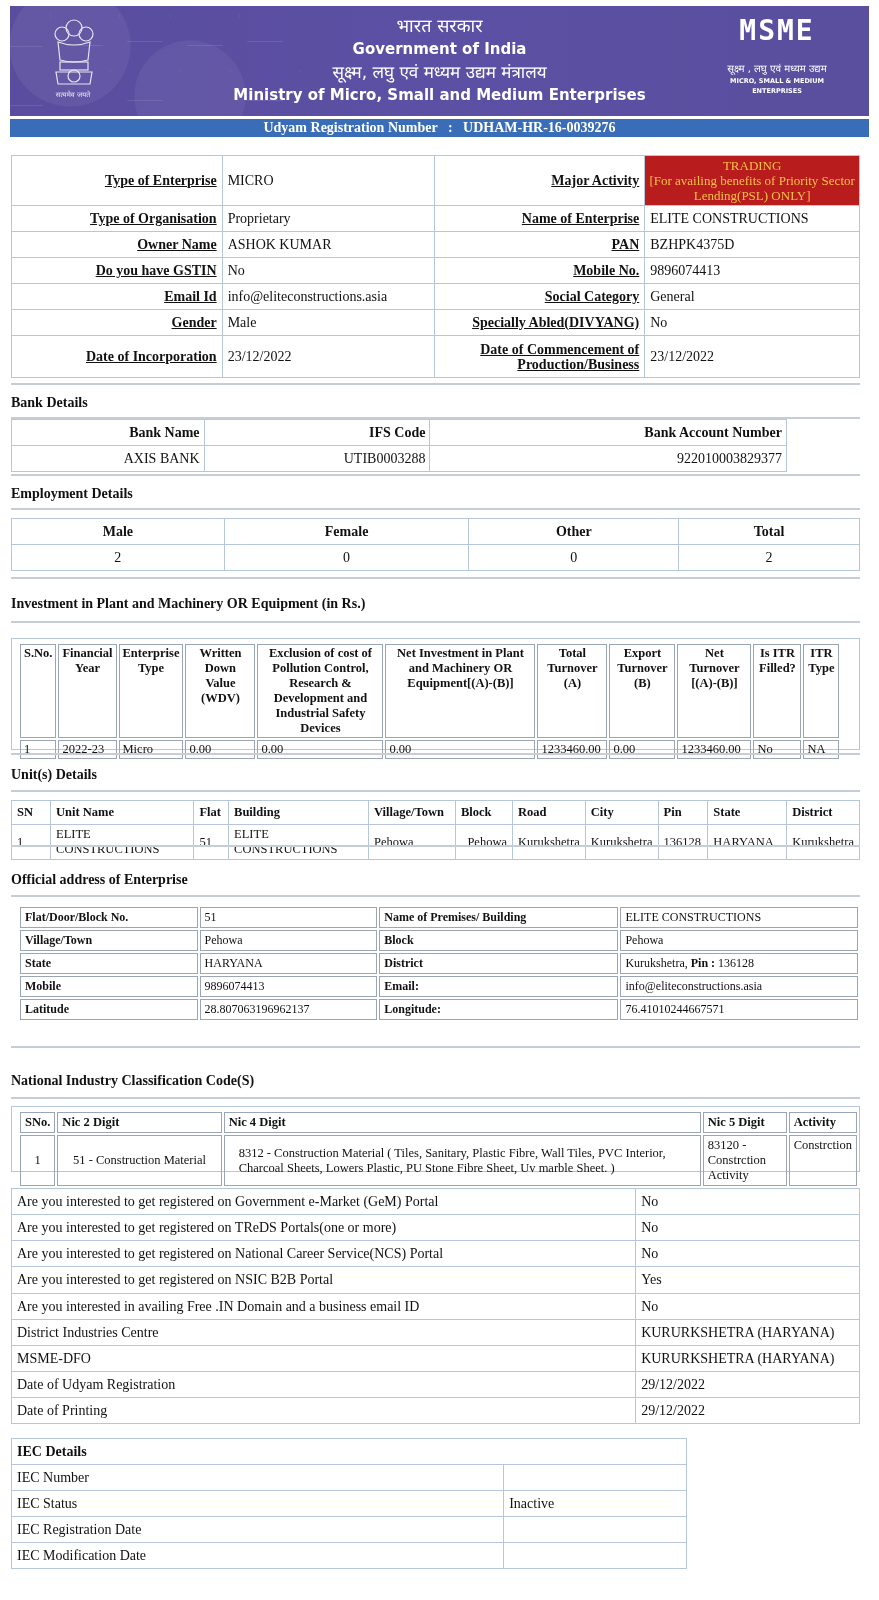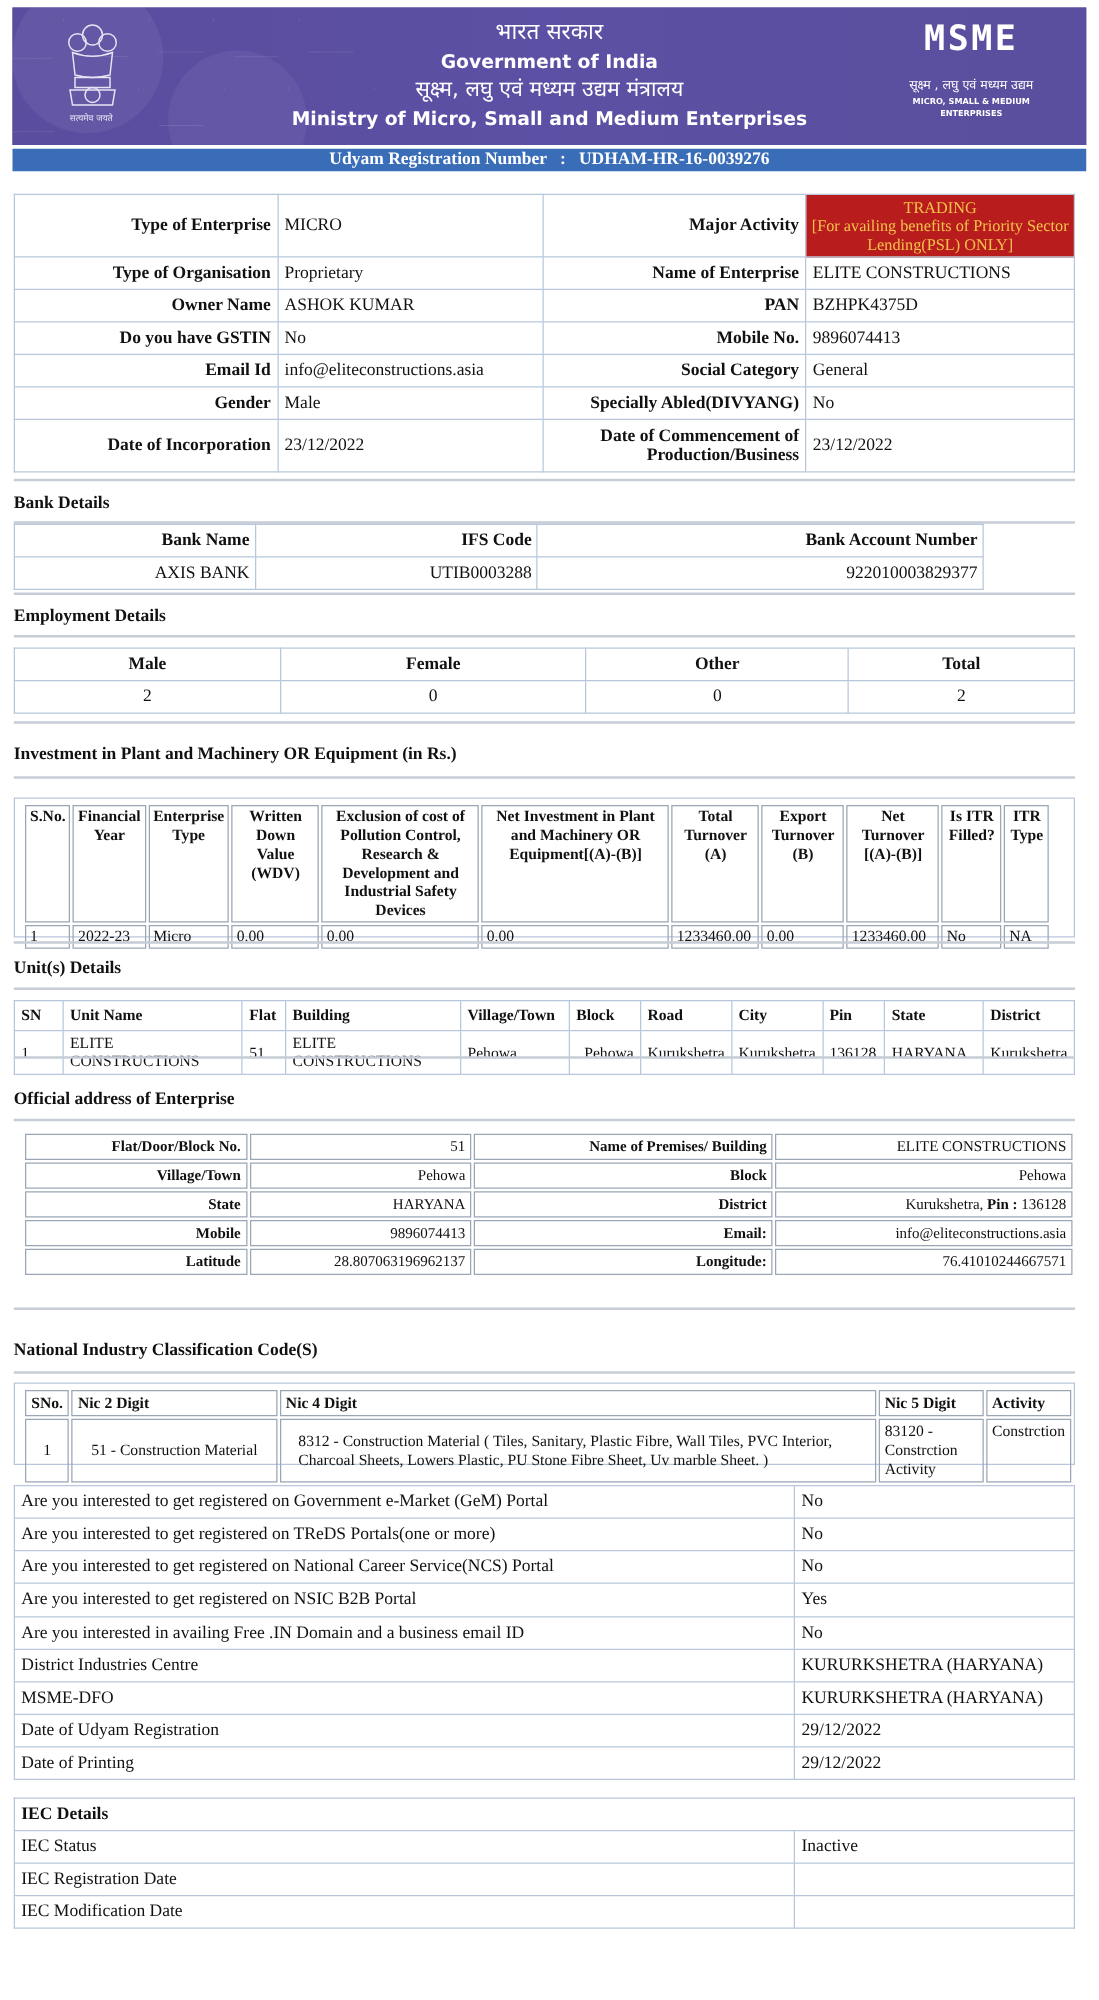--- a/index.html
+++ b/index.html
@@ -40,21 +40,21 @@
     background: #3a6db7; color: #fff; text-align: center;
     font-weight: bold; font-size: 14px; line-height: 18px;
   }
 
   table { border-collapse: collapse; }
   .grid td, .grid th { border: 1px solid #b7c7db; }
 
   
   .info { position: absolute; left: 11px; top: 155px; width: 849px; font-size: 14px; }
   .info td { padding: 2px 5px; height: 26px; vertical-align: middle; }
-  .info td.lbl { text-align: right; font-weight: bold; }
+  .info td.lbl { text-align: right; font-weight: bold; text-decoration: underline; }
   .info td.val { text-align: left; }
   .info td.activity { background: #b91c1c; color: #f3c24a; text-align: center; line-height: 15px; font-size: 13px; padding: 2px 4px; }
 
   .section-title {
     position: absolute; left: 11px; font-weight: bold; font-size: 14px;
   }
   .rule { position: absolute; left: 11px; width: 849px; height: 2px; background: #c6cdd6; }
 
   .bank { position: absolute; left: 11px; top: 419px; width: 776px; font-size: 14px; text-align: right; }
   .bank th, .bank td { height: 26px; padding: 2px 4px; }
@@ -67,34 +67,34 @@
   .inv th, .inv td { border: 1.5px solid #9aa6b5; padding: 1px 3px; }
   .inv th { vertical-align: top; text-align: center; font-weight: bold; line-height: 15px; }
   .inv td { text-align: left; height: 18px; }
 
   .unit { position: absolute; left: 11px; top: 800px; width: 849px; font-size: 12.5px; }
   .unit th, .unit td { padding: 2px 5px; height: 24px; text-align: left; }
   .unit th { font-weight: bold; }
 
   .addr-wrap { position: absolute; left: 11px; top: 905px; width: 849px; }
   .addr { border-collapse: separate; border-spacing: 2px; font-size: 12px; margin-left: 7px; }
-  .addr td { border: 1.5px solid #9aa6b5; padding: 2px 4px; height: 21px; text-align: right; }
+  .addr td { border: 1.5px solid #9aa6b5; padding: 2px 4px; height: 21px; }
   .addr td.b { font-weight: bold; }
 
   .nic-wrap { position: absolute; left: 11px; top: 1106px; width: 849px; height: 66px; border: 1px solid #b7c7db; }
   .nic { position: absolute; left: 6px; top: 3px; border-collapse: separate; border-spacing: 2px; font-size: 12.5px; }
   .nic th, .nic td { border: 1.5px solid #9aa6b5; padding: 2px 4px; }
   .nic th { text-align: left; font-weight: bold; height: 20px; }
 
   .q1 { position: absolute; left: 11px; top: 1188px; width: 849px; font-size: 14px; }
   .q1 td { padding: 3px 5px; height: 26px; }
   .q2 { position: absolute; left: 11px; top: 1293px; width: 849px; font-size: 14px; }
   .q2 td { padding: 3px 5px; height: 26px; }
 
-  .iec { position: absolute; left: 11px; top: 1438px; width: 849px; font-size: 14px; }
+  .iec { position: absolute; left: 11px; top: 1438px; width: 676px; font-size: 14px; }
   .iec td { padding: 3px 5px; height: 26px; }
   .iec td.head { font-weight: bold; }
 </style>
 </head>
 <body>
 
 <div class="banner">
   <div class="hex" style="left:40px;top:-20px;"></div>
   <div class="hex" style="left:100px;top:35px;"></div>
   <div class="hex" style="left:160px;top:-20px;"></div>
@@ -469,20 +469,24 @@
 <table class="iec grid">
   <colgroup>
       <col style="width:625px">
       <col style="width:224px">
     </colgroup>
   <tbody>
       <tr>
         <td class="head" colspan="2">IEC Details</td>
       </tr>
   <tr>
+        <td>IEC Number</td>
+        <td></td>
+      </tr>
+  <tr>
         <td>IEC Status</td>
         <td>Inactive</td>
       </tr>
   <tr>
         <td>IEC Registration Date</td>
         <td></td>
       </tr>
   <tr>
         <td>IEC Modification Date</td>
         <td></td>

